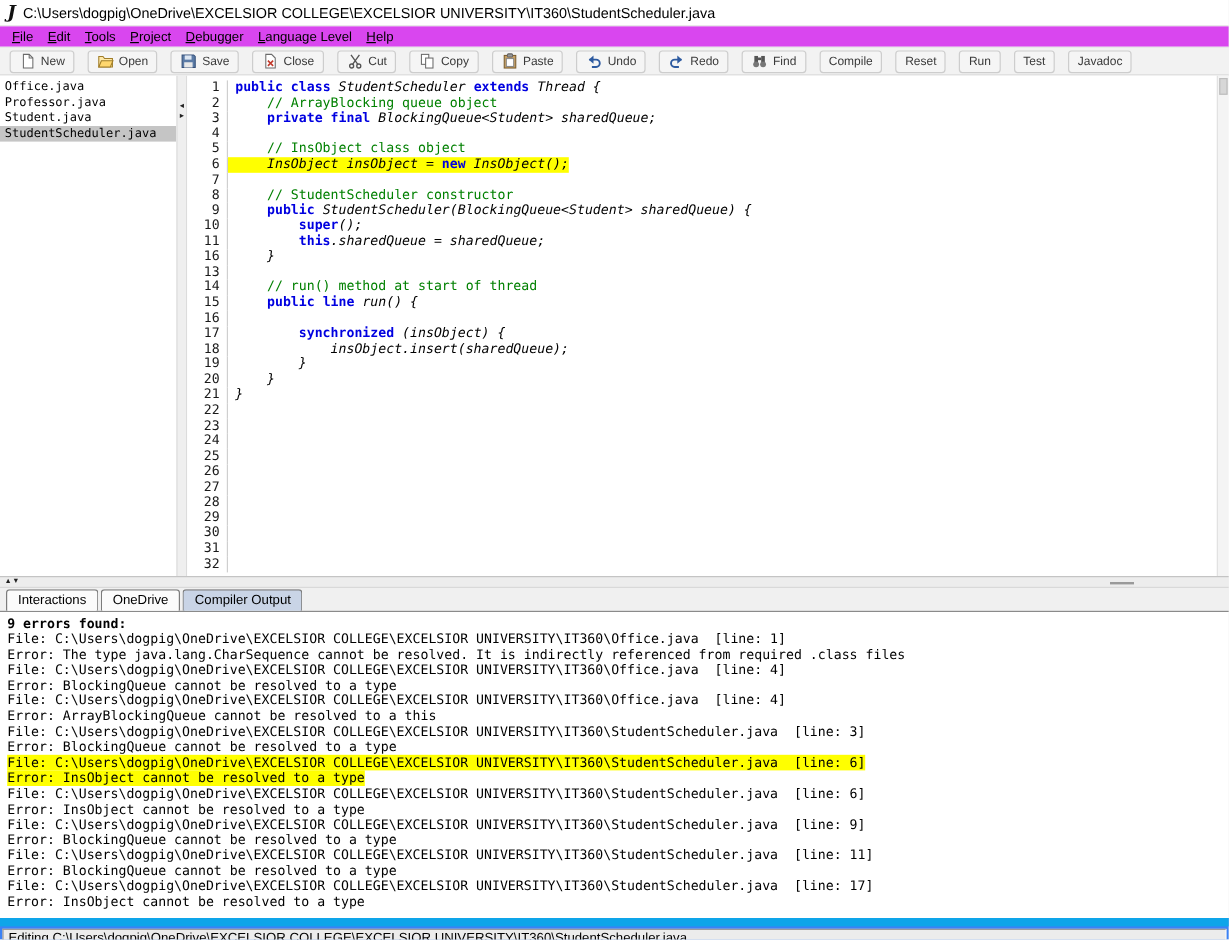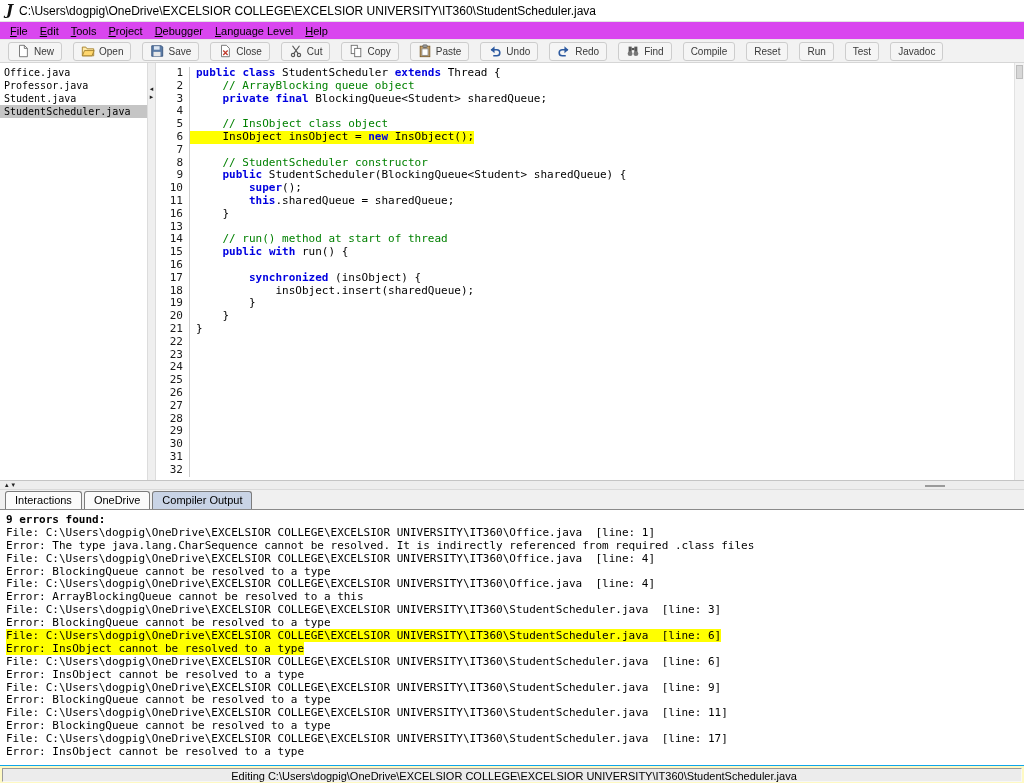--- a/index.html
+++ b/index.html
@@ -26,38 +26,38 @@
 
   .v-splitter { width:9px; flex:0 0 9px; background:#efefef; border-left:1px solid #dcdcdc; border-right:1px solid #dcdcdc; display:flex; flex-direction:column; align-items:center; padding-top:22px; font-size:7px; line-height:8px; color:#222; }
 
   .editor { flex:1 1 auto; overflow:hidden; padding-top:4px; font-family:"DejaVu Sans Mono", monospace; font-size:11px; background:#fff; }
   .code-row { display:flex; height:12.8px; line-height:12.8px; white-space:pre; }
   .gutter { flex:0 0 34px; width:34px; text-align:right; padding-right:6px; color:#1a1a1a; border-right:1px solid #cfcfcf; }
   .code { padding-left:6px; }
   .code.hl { background:var(--highlight,#ffff00); }
   .tok-k { color:var(--keyword,#0000e0); font-weight:bold; }
   .tok-c { color:var(--comment,#008000); }
-  .tok-p { color:#000; }
+  .tok-p { color:#000;font-style:italic; }
 
   .editor-scrollbar { width:10px; flex:0 0 10px; background:#f4f4f4; border-left:1px solid #e2e2e2; position:relative; }
   .editor-scrollbar .thumb { position:absolute; top:2px; left:1px; width:7px; height:14px; background:#d7d7d7; border:1px solid #bdbdbd; }
 
   .h-splitter { height:10px; flex:0 0 10px; background:#ededed; border-top:1px solid #c4c4c4; border-bottom:1px solid #d9d9d9; display:flex; align-items:center; padding-left:5px; gap:3px; font-size:7px; line-height:8px; color:#222; position:relative; }
   .h-splitter .grip { position:absolute; left:925px; top:4px; width:20px; height:2px; background:#9a9a9a; }
 
   .tab-bar { height:20px; flex:0 0 20px; background:#f0f0f0; display:flex; align-items:flex-end; padding-left:5px; gap:2px; border-bottom:1px solid #8a8a8a; }
   .tab { height:18px; line-height:16px; padding:0 9px; font-size:11px; color:#000; border:1px solid #7c7c7c; border-bottom:none; border-radius:3px 3px 0 0; background:#fbfbfb; white-space:nowrap; }
   .tab.active { background:var(--active-tab-bg,#c9d4e6); }
 
   .output { height:255px; flex:0 0 255px; background:#fff; font-family:"DejaVu Sans Mono", monospace; font-size:11px; padding:4px 6px 0 6px; overflow:hidden; }
   .out-line { white-space:pre; height:12.9px; line-height:12.9px; color:#000; }
   .out-line.header span { font-weight:bold; }
   .out-line.hl span { background:var(--highlight,#ffff00); }
 
-  .status-bar { height:18px; flex:0 0 18px; background:#fef9c3; padding:2px 2px; border-top:1px solid #0ea5e9;text-align:center; }
+  .status-bar { height:18px; flex:0 0 18px; background:#3b82f6; padding:2px 2px; border-top:7px solid #0ea5e9; }
   .status-field { height:14px; line-height:12px; font-size:11px; padding:1px 0 0 4px; border:1px solid; border-color:#9b9b9b #f7f7f7 #f7f7f7 #9b9b9b; background:#ececec; white-space:nowrap; color:#000; }
 </style>
 </head>
 <body>
 
 <svg width="0" height="0" style="position:absolute" aria-hidden="true">
   <defs>
     <symbol id="sym-new-file-icon" viewBox="0 0 16 16">
         <path d="M4 1.5h5.5L13 5v9.5H4z" fill="#ffffff" stroke="#6b6b6b"></path>
         <path d="M9.5 1.5V5H13" fill="none" stroke="#6b6b6b"></path>
@@ -221,21 +221,21 @@
         <div class="code-row"><span class="gutter">5</span><span class="code"><span class="tok-c">    // InsObject class object</span></span></div>
         <div class="code-row"><span class="gutter">6</span><span class="code hl"><span class="tok-p">    InsObject insObject = </span><span class="tok-k">new</span><span class="tok-p"> InsObject();</span></span></div>
         <div class="code-row"><span class="gutter">7</span><span class="code"></span></div>
         <div class="code-row"><span class="gutter">8</span><span class="code"><span class="tok-c">    // StudentScheduler constructor</span></span></div>
         <div class="code-row"><span class="gutter">9</span><span class="code"><span class="tok-p">    </span><span class="tok-k">public</span><span class="tok-p"> StudentScheduler(BlockingQueue&lt;Student&gt; sharedQueue) {</span></span></div>
         <div class="code-row"><span class="gutter">10</span><span class="code"><span class="tok-p">        </span><span class="tok-k">super</span><span class="tok-p">();</span></span></div>
         <div class="code-row"><span class="gutter">11</span><span class="code"><span class="tok-p">        </span><span class="tok-k">this</span><span class="tok-p">.sharedQueue = sharedQueue;</span></span></div>
         <div class="code-row"><span class="gutter">16</span><span class="code"><span class="tok-p">    }</span></span></div>
         <div class="code-row"><span class="gutter">13</span><span class="code"></span></div>
         <div class="code-row"><span class="gutter">14</span><span class="code"><span class="tok-c">    // run() method at start of thread</span></span></div>
-        <div class="code-row"><span class="gutter">15</span><span class="code"><span class="tok-p">    </span><span class="tok-k">public</span><span class="tok-p"> </span><span class="tok-k">with</span><span class="tok-p"> run() {</span></span></div>
+        <div class="code-row"><span class="gutter">15</span><span class="code"><span class="tok-p">    </span><span class="tok-k">public</span><span class="tok-p"> </span><span class="tok-k">line</span><span class="tok-p"> run() {</span></span></div>
         <div class="code-row"><span class="gutter">16</span></div>
         <div class="code-row"><span class="gutter">17</span><span class="code"><span class="tok-p">        </span><span class="tok-k">synchronized</span><span class="tok-p"> (insObject) {</span></span></div>
         <div class="code-row"><span class="gutter">18</span><span class="code"><span class="tok-p">            insObject.insert(sharedQueue);</span></span></div>
         <div class="code-row"><span class="gutter">19</span><span class="code"><span class="tok-p">        }</span></span></div>
         <div class="code-row"><span class="gutter">20</span><span class="code"><span class="tok-p">    }</span></span></div>
         <div class="code-row"><span class="gutter">21</span><span class="code"><span class="tok-p">}</span></span></div>
         <div class="code-row"><span class="gutter">22</span><span class="code"></span></div>
         <div class="code-row"><span class="gutter">23</span><span class="code"></span></div>
         <div class="code-row"><span class="gutter">24</span><span class="code"></span></div>
         <div class="code-row"><span class="gutter">25</span><span class="code"></span></div>

